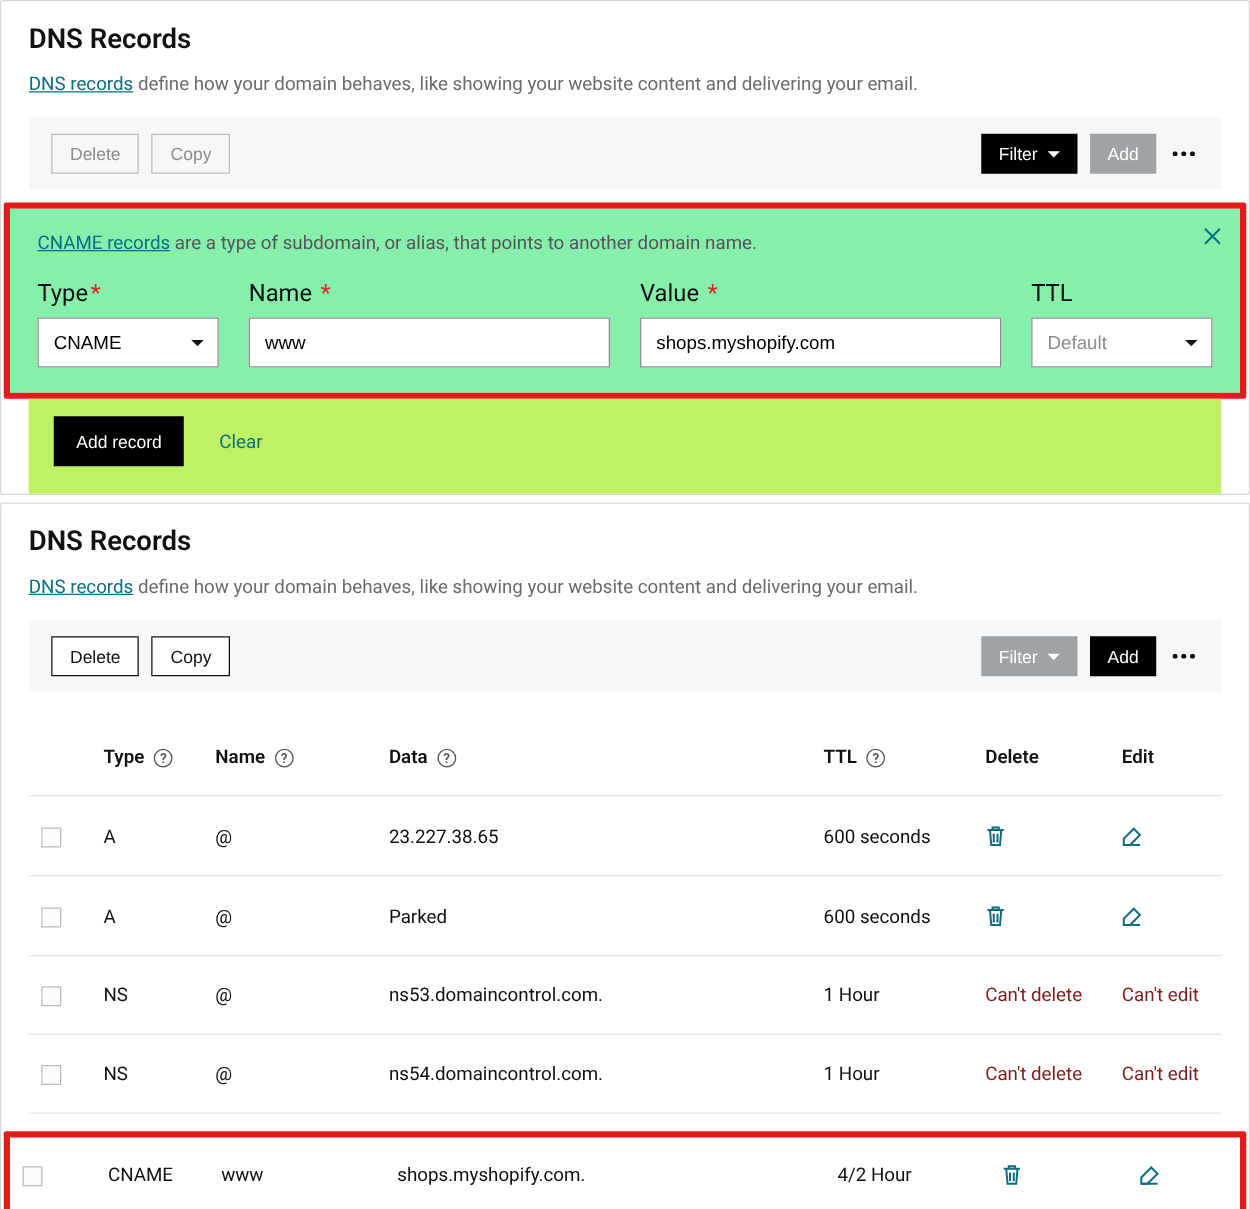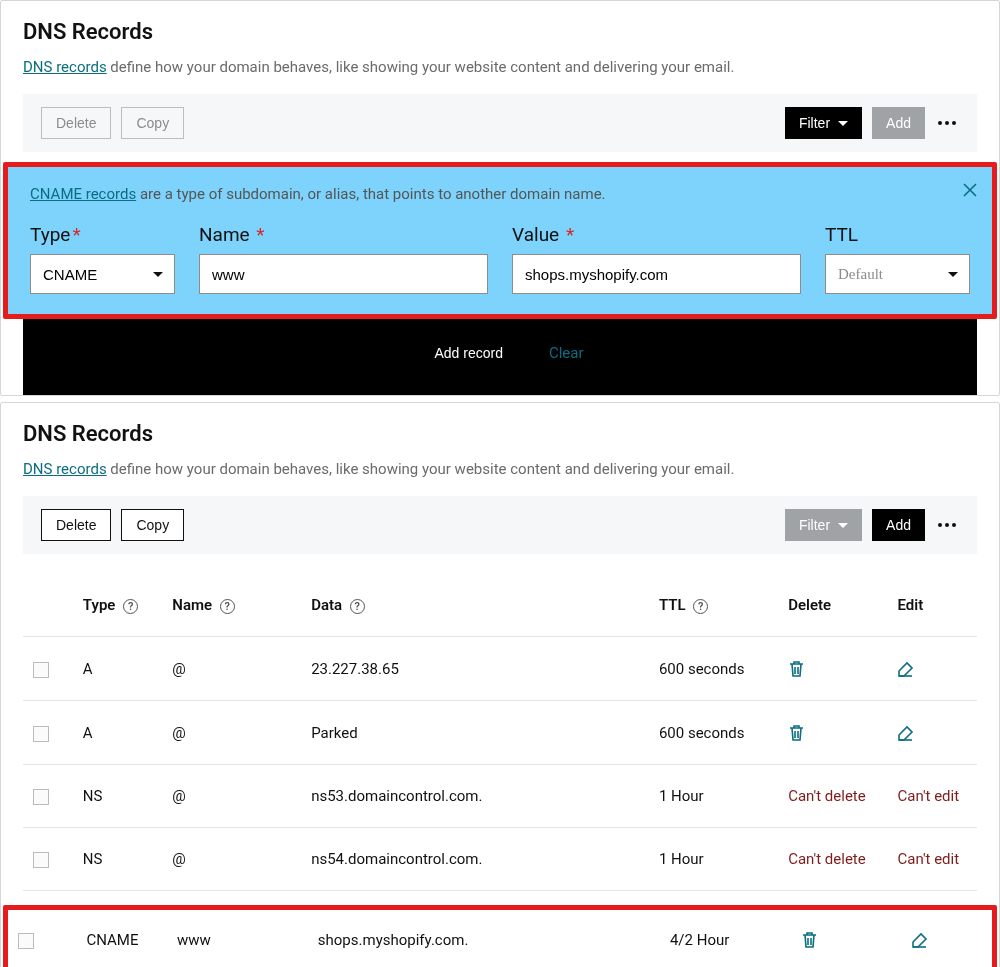--- a/index.html
+++ b/index.html
@@ -95,21 +95,21 @@
       cursor: pointer;
       color: #111;
     }
 
     .highlight-red {
       border: 5px solid #e61b1b;
       border-radius: 2px;
     }
 
     .form-section {
-      background: #7dd3fc;
+      background: #86efac;
       margin: 10px 8px 0 8px;
       padding: 16px 20px 14px 20px;
       position: relative;
     }
     .infoline { color: #555; font-size: 15px; margin-bottom: 20px; }
     .close-x {
       position: absolute;
       top: 14px; right: 14px;
       color: #0a6e80;
       cursor: pointer;
@@ -137,24 +137,23 @@
       border-right: 5px solid transparent;
       border-top: 5px solid #111;
       pointer-events: none;
     }
     .muted-select { color: #8c8c8c; }
 
     .action-row {
       display: flex;
       gap: 28px;
       align-items: center;
-      background: #000000;
+      background: #bef264;
       margin: 0 8px;
       padding: 14px 20px 22px 20px;
-      justify-content: center;
     }
     .link-teal { color: #0a6e80; cursor: pointer; font-size: 15px; }
 
     table.records {
       width: 100%;
       border-collapse: collapse;
       margin-top: 20px;
     }
     table.records th, table.records td {
       text-align: left;
@@ -257,21 +256,21 @@
           <label><span>Name</span> <span class="req">*</span></label>
           <input class="ctrl" value="www" style="">
         </div>
         <div class="field" style="width:300px;">
           <label><span>Value</span> <span class="req">*</span></label>
           <input class="ctrl" value="shops.myshopify.com" style="">
         </div>
         <div class="field" style="width:145px;">
           <label>TTL</label>
           <div class="select-wrap">
-            <select class="ctrl muted-select" style="width:145px;font-family:Liberation Serif, serif;">
+            <select class="ctrl muted-select" style="width:145px;">
               <option>Default</option>
             </select>
           </div>
         </div>
       </div>
     </div>
   </div>
 
   <div class="action-row" style="margin:0 22px;">
     <button class="btn-dark" style="padding:12px 18px;">Add record</button>

